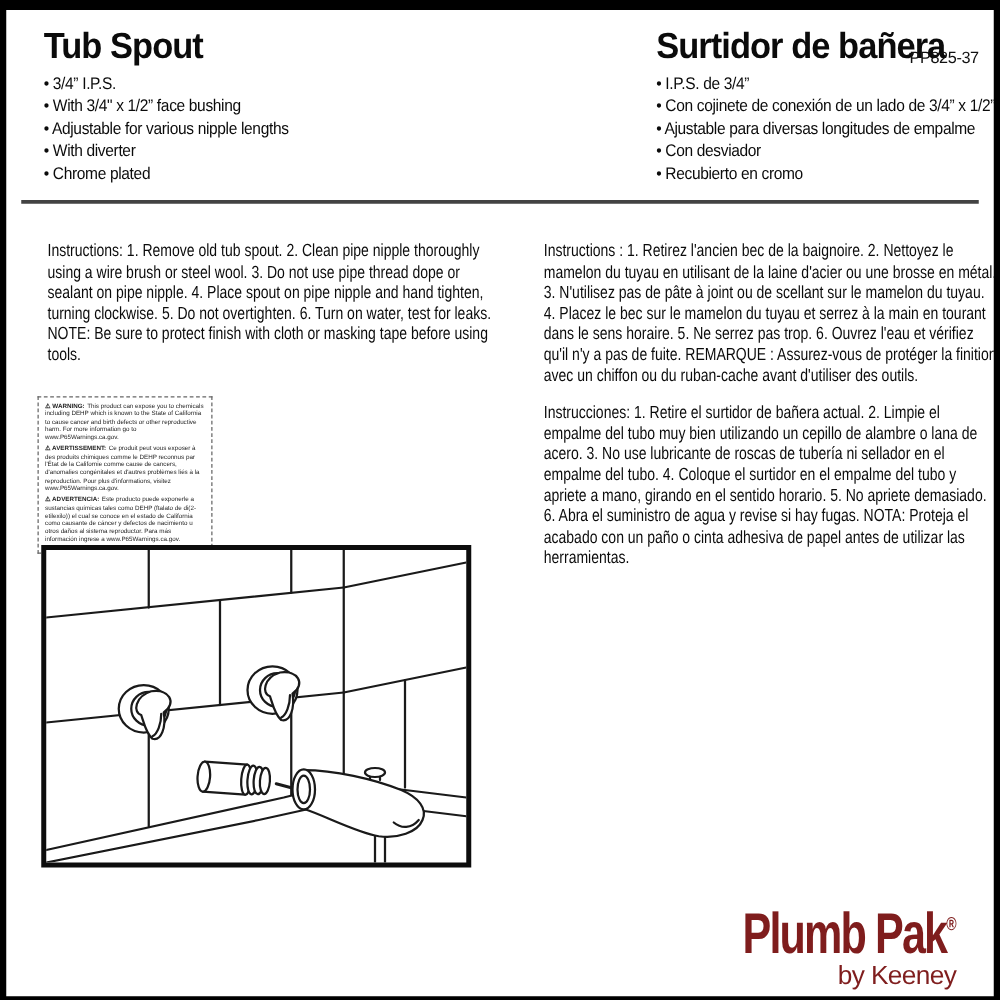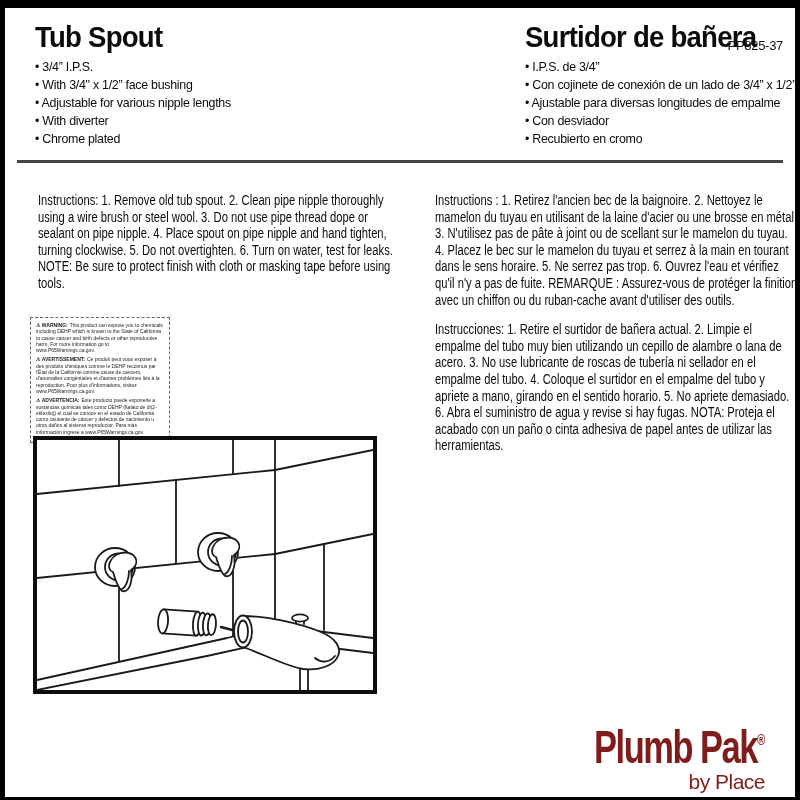--- a/index.html
+++ b/index.html
@@ -158,16 +158,16 @@
           <ellipse cx="185" cy="112" rx="14" ry="13.5" fill="#fff"></ellipse>
           <path fill="#fff" d="M187,98 C201,96 208,107 197,115 C199,127 195,138 188,136 C183,132 181,123 179,117 C172,115 174,102 187,98 Z"></path>
           <path d="M195,116 C195,124 192,132 188,134"></path>
         </g>
       </g>
     </svg>
   </div>
 
   <div class="logo">
     <div class="brand"><span>Plumb Pak</span><sup>®</sup></div>
-    <div class="byline">by Place</div>
+    <div class="byline">by Keeney</div>
   </div>
 
 </div>
 
 </body></html>

